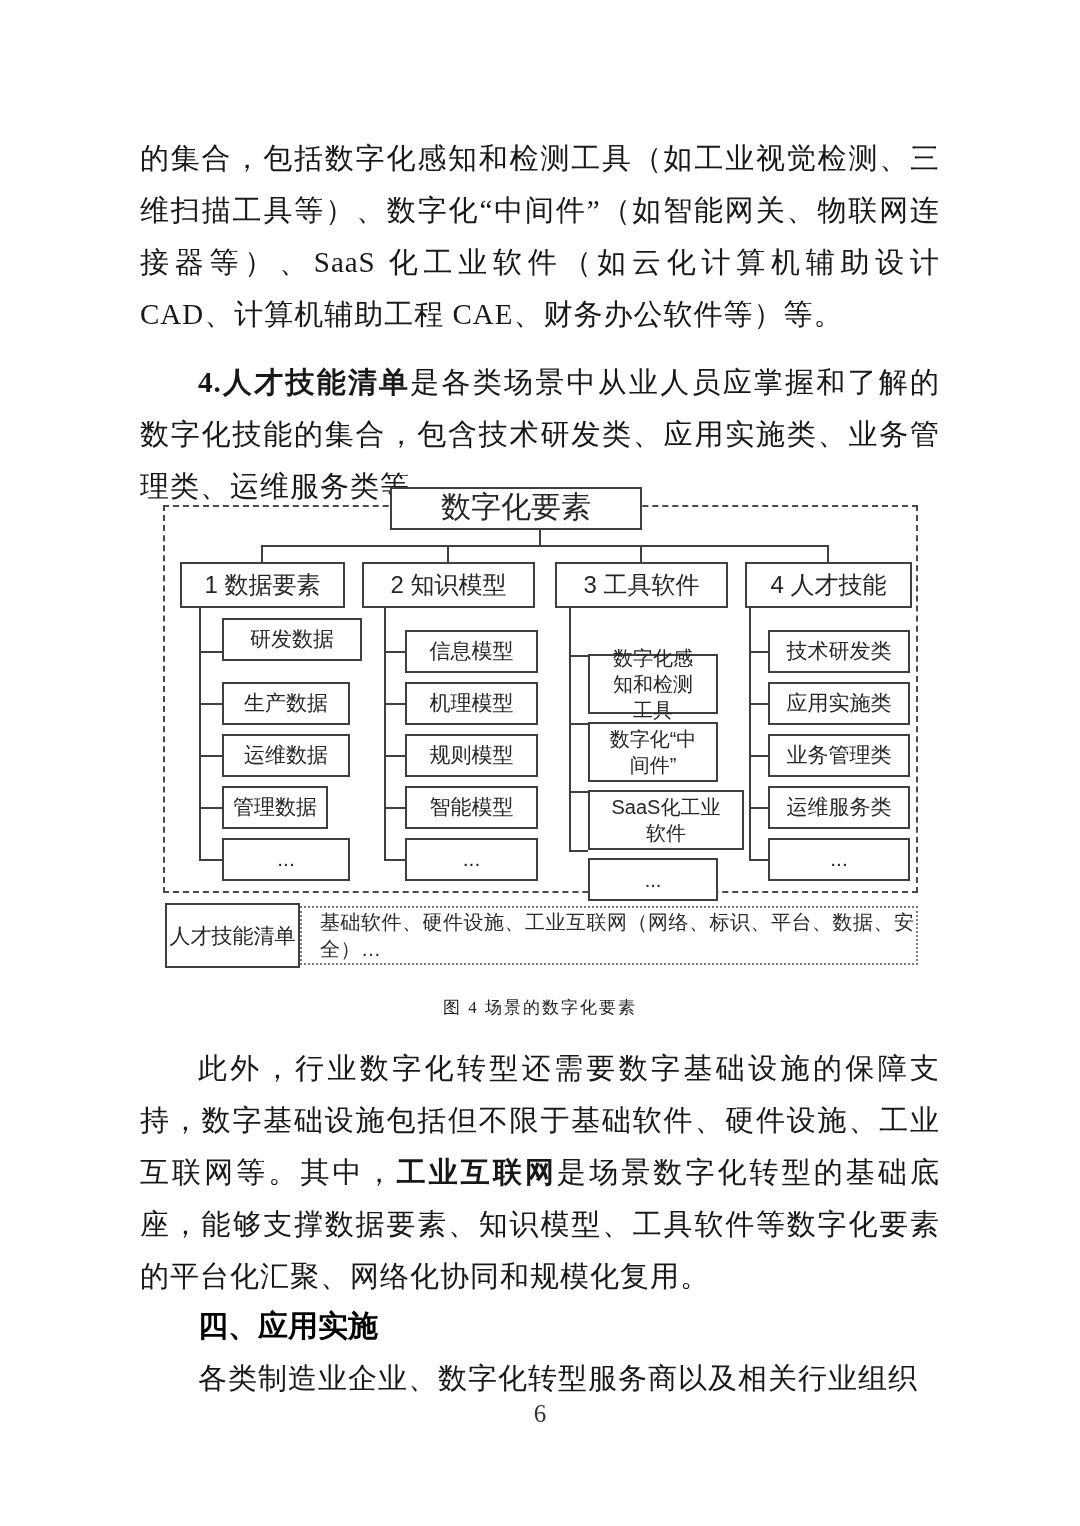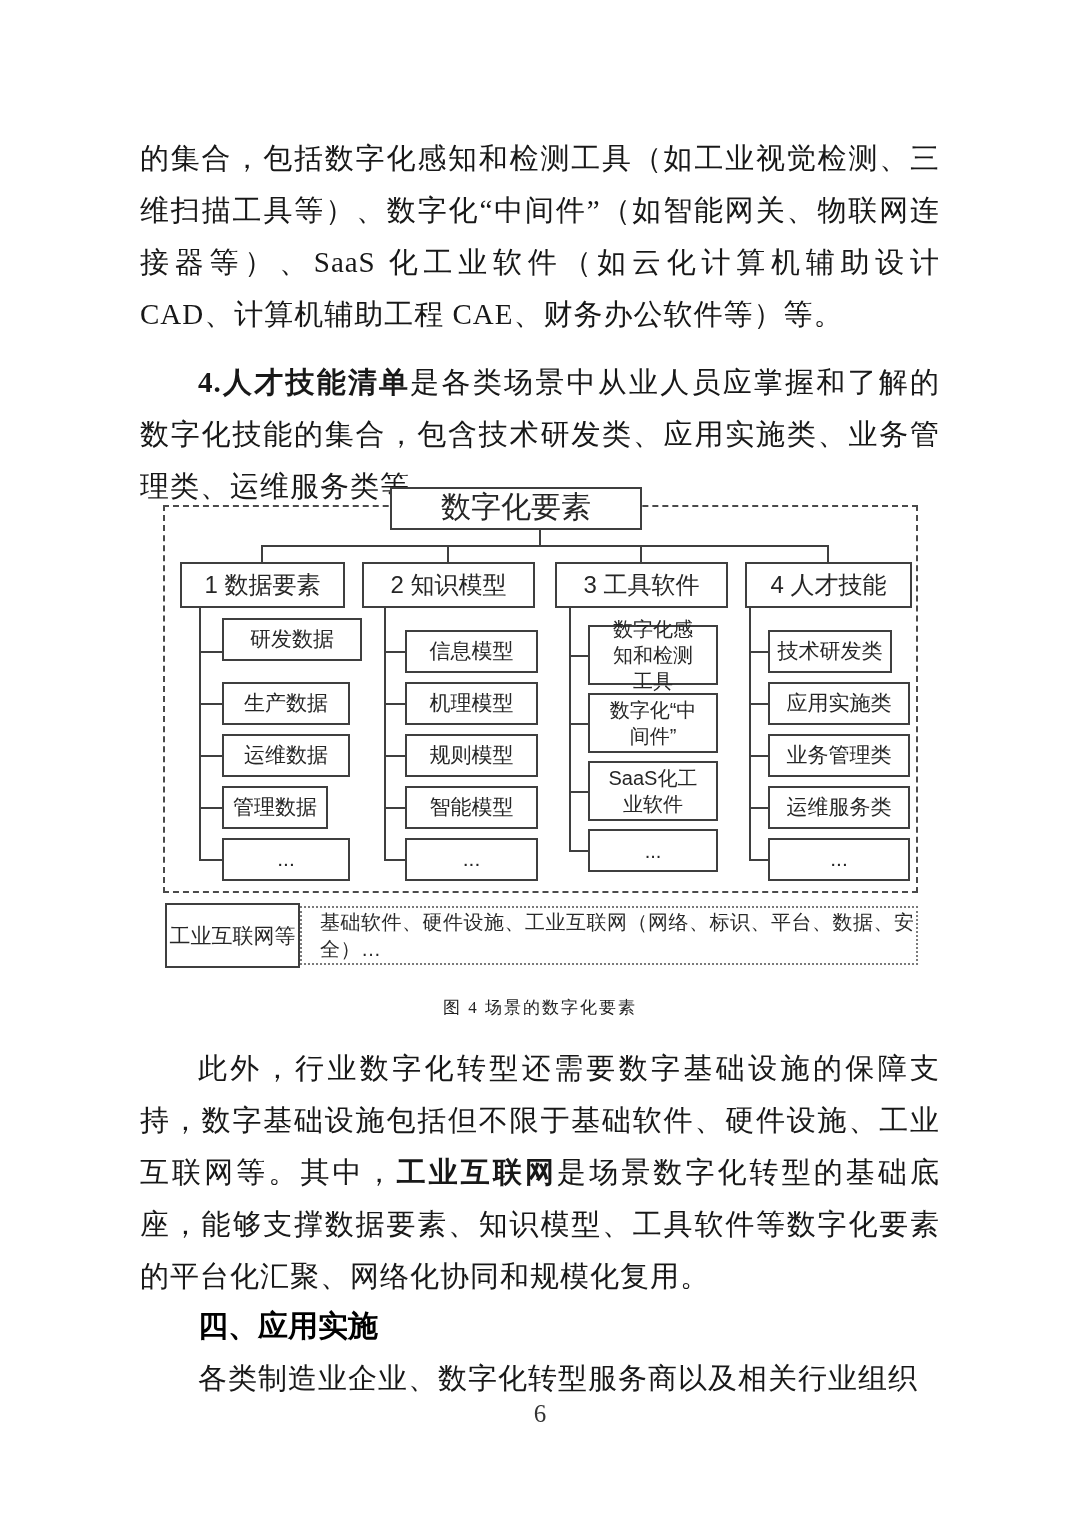--- a/index.html
+++ b/index.html
@@ -40,21 +40,21 @@
     position:absolute;box-sizing:border-box;border:2px dashed #4a4a4a;z-index:0;
   }
   .dottedbox{
     position:absolute;box-sizing:border-box;border:2px dotted #7a7a7a;z-index:1;
     display:flex;align-items:center;
     font-family:"Liberation Sans","DejaVu Sans",sans-serif;color:#2a2a2a;
   }
   .ln{position:absolute;background:#3f3f3f;z-index:1;}
   .cat{font-size:24px;}
   .leaf{font-size:21px;line-height:1.25;padding:2px;}
-  .leaf3{font-size:20px;line-height:1.3;padding:18px;}
+  .leaf3{font-size:20px;line-height:1.3;padding:18px;margin-top:29px;}
 </style>
 </head>
 <body>
 
 <div class="para" style="top:132px;">
   <span>的集合，包括数字化感知和检测工具（如工业视觉检测、三维扫描工具等）、数字化“中间件”（如智能网关、物联网连接器等）、SaaS 化工业软件（如云化计算机辅助设计 CAD、计算机辅助工程 CAE、财务办公软件等）等。</span>
 </div>
 
 <div class="para indent" style="top:356px;">
   <span class="bd">4.人才技能清单</span><span>是各类场景中从业人员应掌握和了解的数字化技能的集合，包含技术研发类、应用实施类、业务管理类、运维服务类等。</span>
@@ -147,45 +147,45 @@
   <div class="box leaf" style="left:265px;top:351px;width:133px;height:43px;">
       <span>...</span>
     </div>
 
   <div class="box leaf3" style="left:448px;top:138px;width:130px;height:60px;">
       <span>数字化感知和检测工具</span>
     </div>
   <div class="box leaf3" style="left:448px;top:206px;width:130px;height:60px;">
       <span>数字化“中间件”</span>
     </div>
-  <div class="box leaf3" style="left:448px;top:274px;width:130px;height:60px;">
+  <div class="box leaf3" style="left:448px;top:274px;width:156px;height:60px;">
       <span>SaaS化工业软件</span>
     </div>
   <div class="box leaf3" style="left:448px;top:342px;width:130px;height:43px;">
       <span>...</span>
     </div>
 
-  <div class="box leaf" style="left:628px;top:143px;width:124px;height:43px;">
+  <div class="box leaf" style="left:628px;top:143px;width:142px;height:43px;">
       <span>技术研发类</span>
     </div>
   <div class="box leaf" style="left:628px;top:195px;width:142px;height:43px;">
       <span>应用实施类</span>
     </div>
   <div class="box leaf" style="left:628px;top:247px;width:142px;height:43px;">
       <span>业务管理类</span>
     </div>
   <div class="box leaf" style="left:628px;top:299px;width:142px;height:43px;">
       <span>运维服务类</span>
     </div>
   <div class="box leaf" style="left:628px;top:351px;width:142px;height:43px;">
       <span>...</span>
     </div>
 
   <div class="box" style="left:25px;top:416px;width:135px;height:65px;font-size:21px;">
-    <span>工业互联网等</span>
+    <span>人才技能清单</span>
   </div>
   <div class="dottedbox" style="left:160px;top:419px;width:618px;height:59px;padding-left:18px;font-size:20px;letter-spacing:0.5px;">
     <span>基础软件、硬件设施、工业互联网（网络、标识、平台、数据、安全）…</span>
   </div>
 </div>
 
 <div class="caption">图 4 场景的数字化要素</div>
 
 <div class="para indent" style="top:1042px;">
   <span>此外，行业数字化转型还需要数字基础设施的保障支持，数字基础设施包括但不限于基础软件、硬件设施、工业互联网等。其中，</span><span class="bd">工业互联网</span><span>是场景数字化转型的基础底座，能够支撑数据要素、知识模型、工具软件等数字化要素的平台化汇聚、网络化协同和规模化复用。</span>

